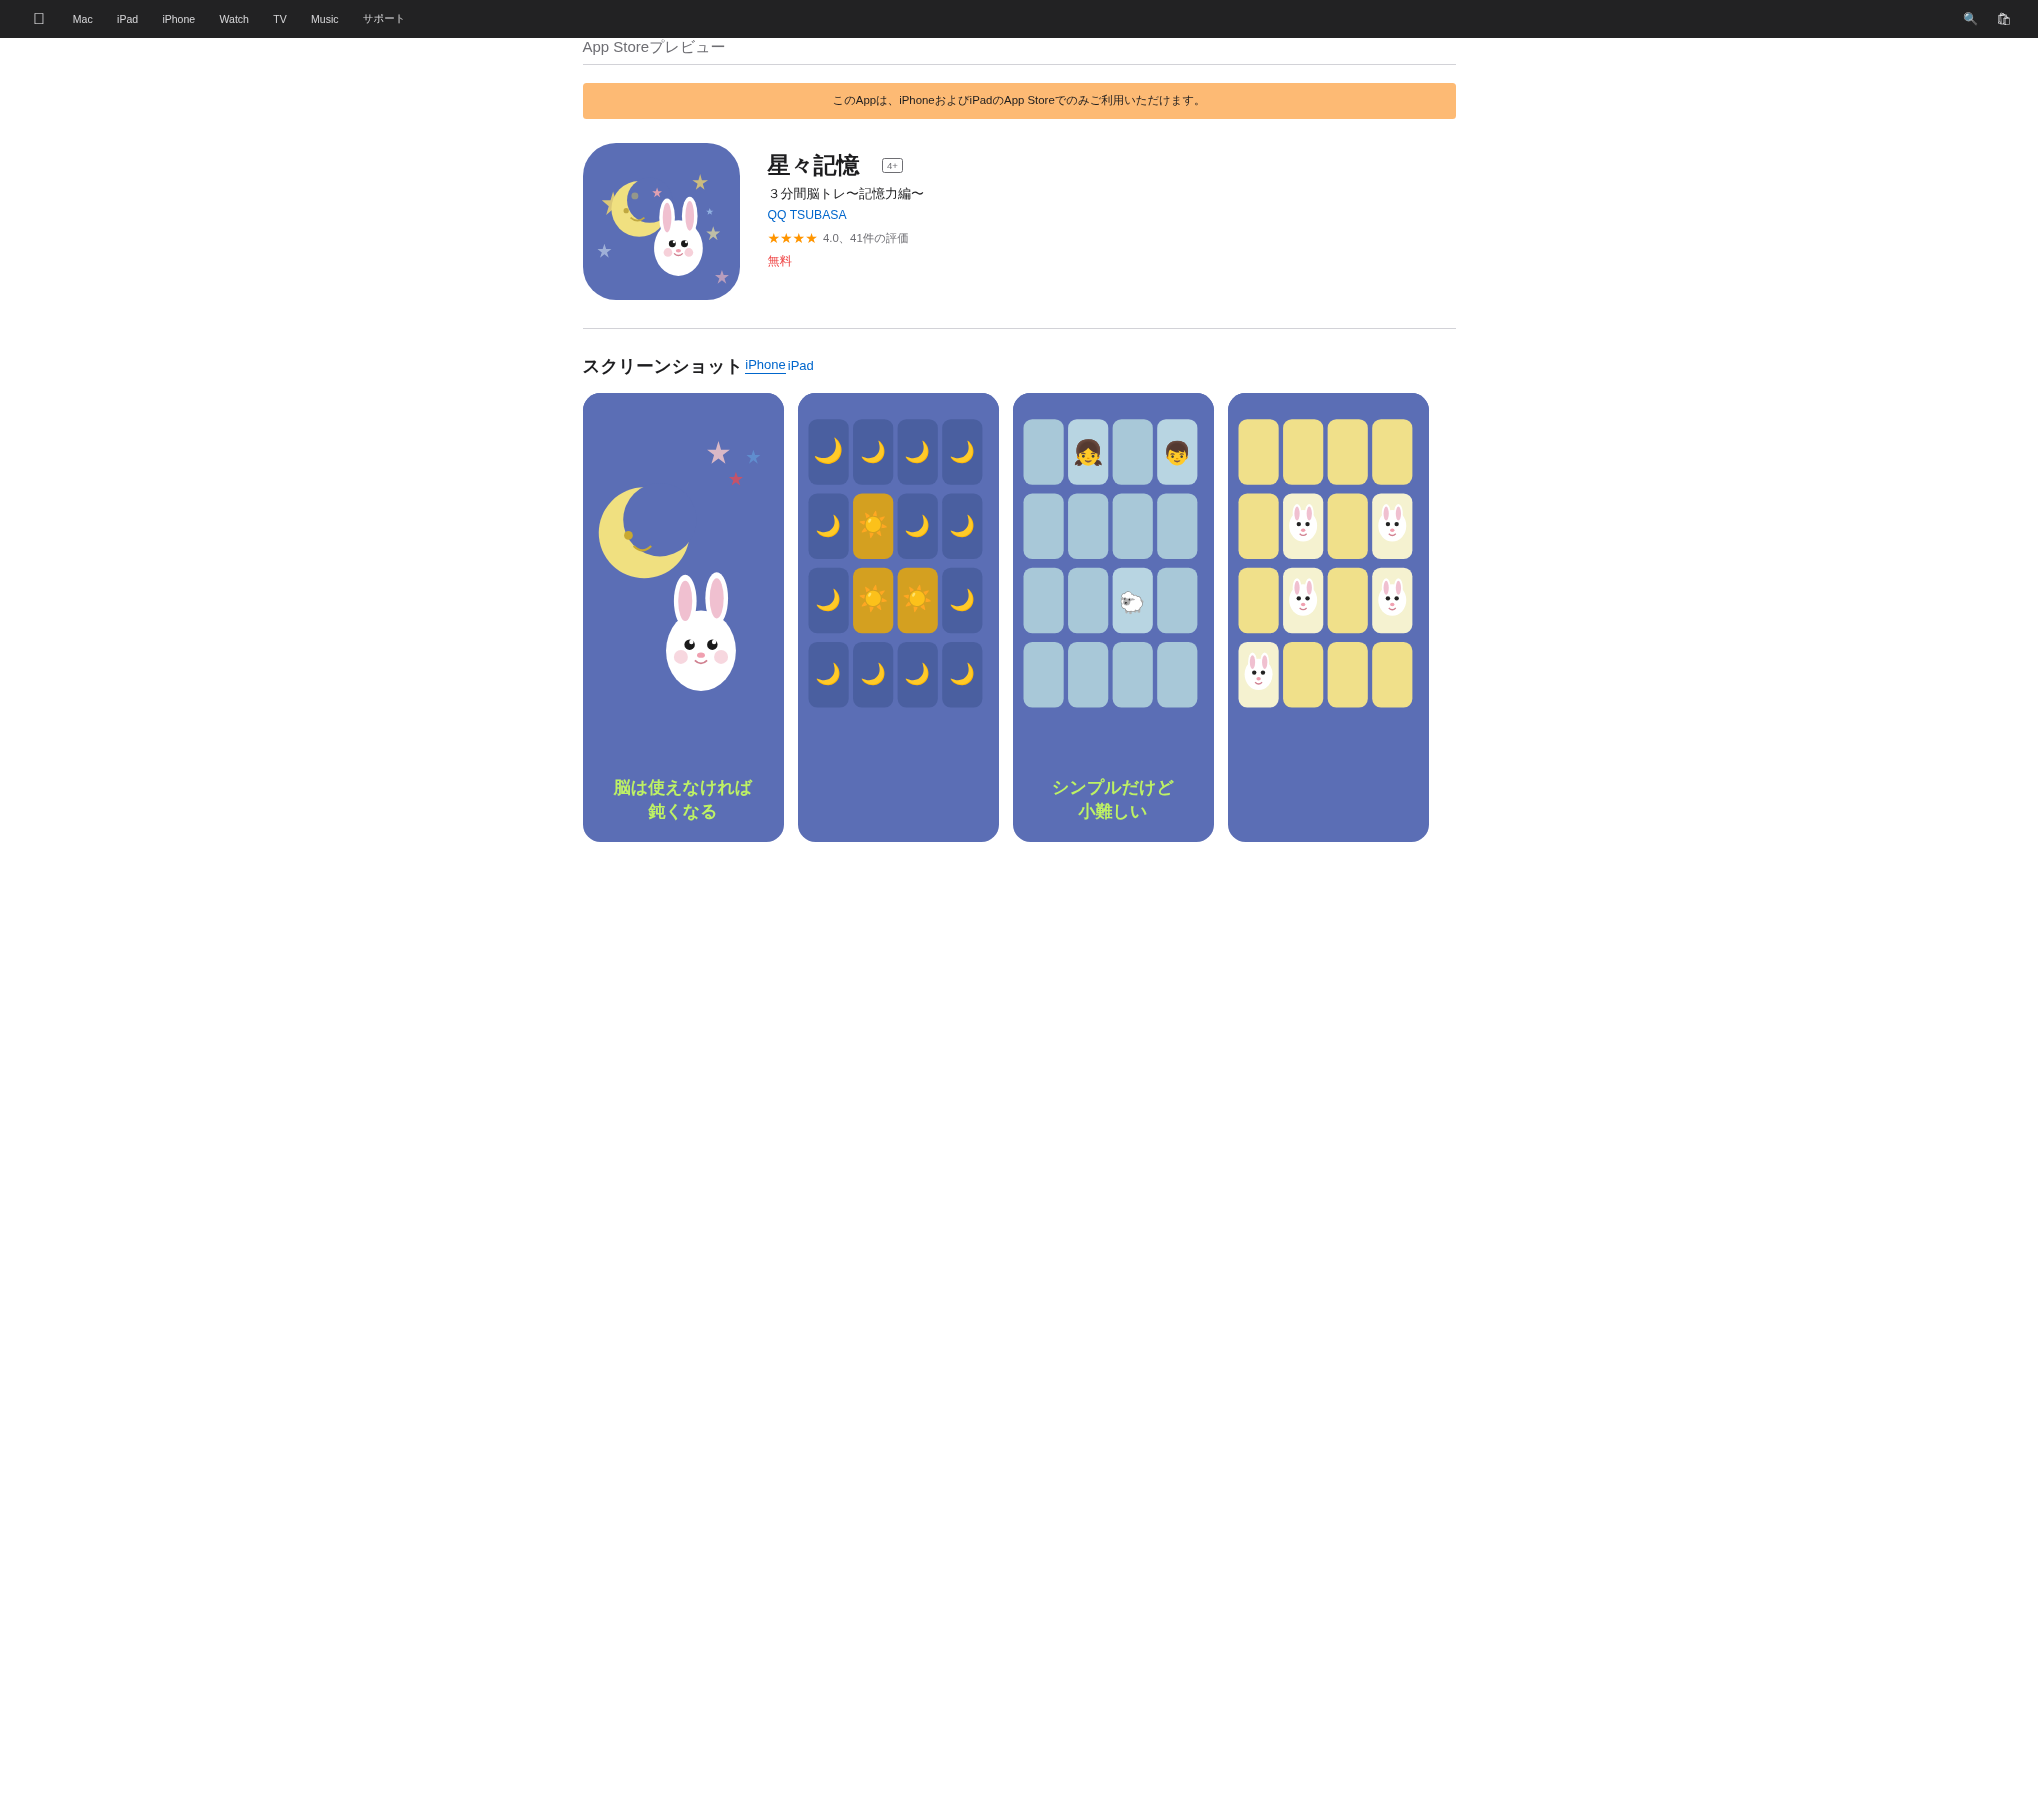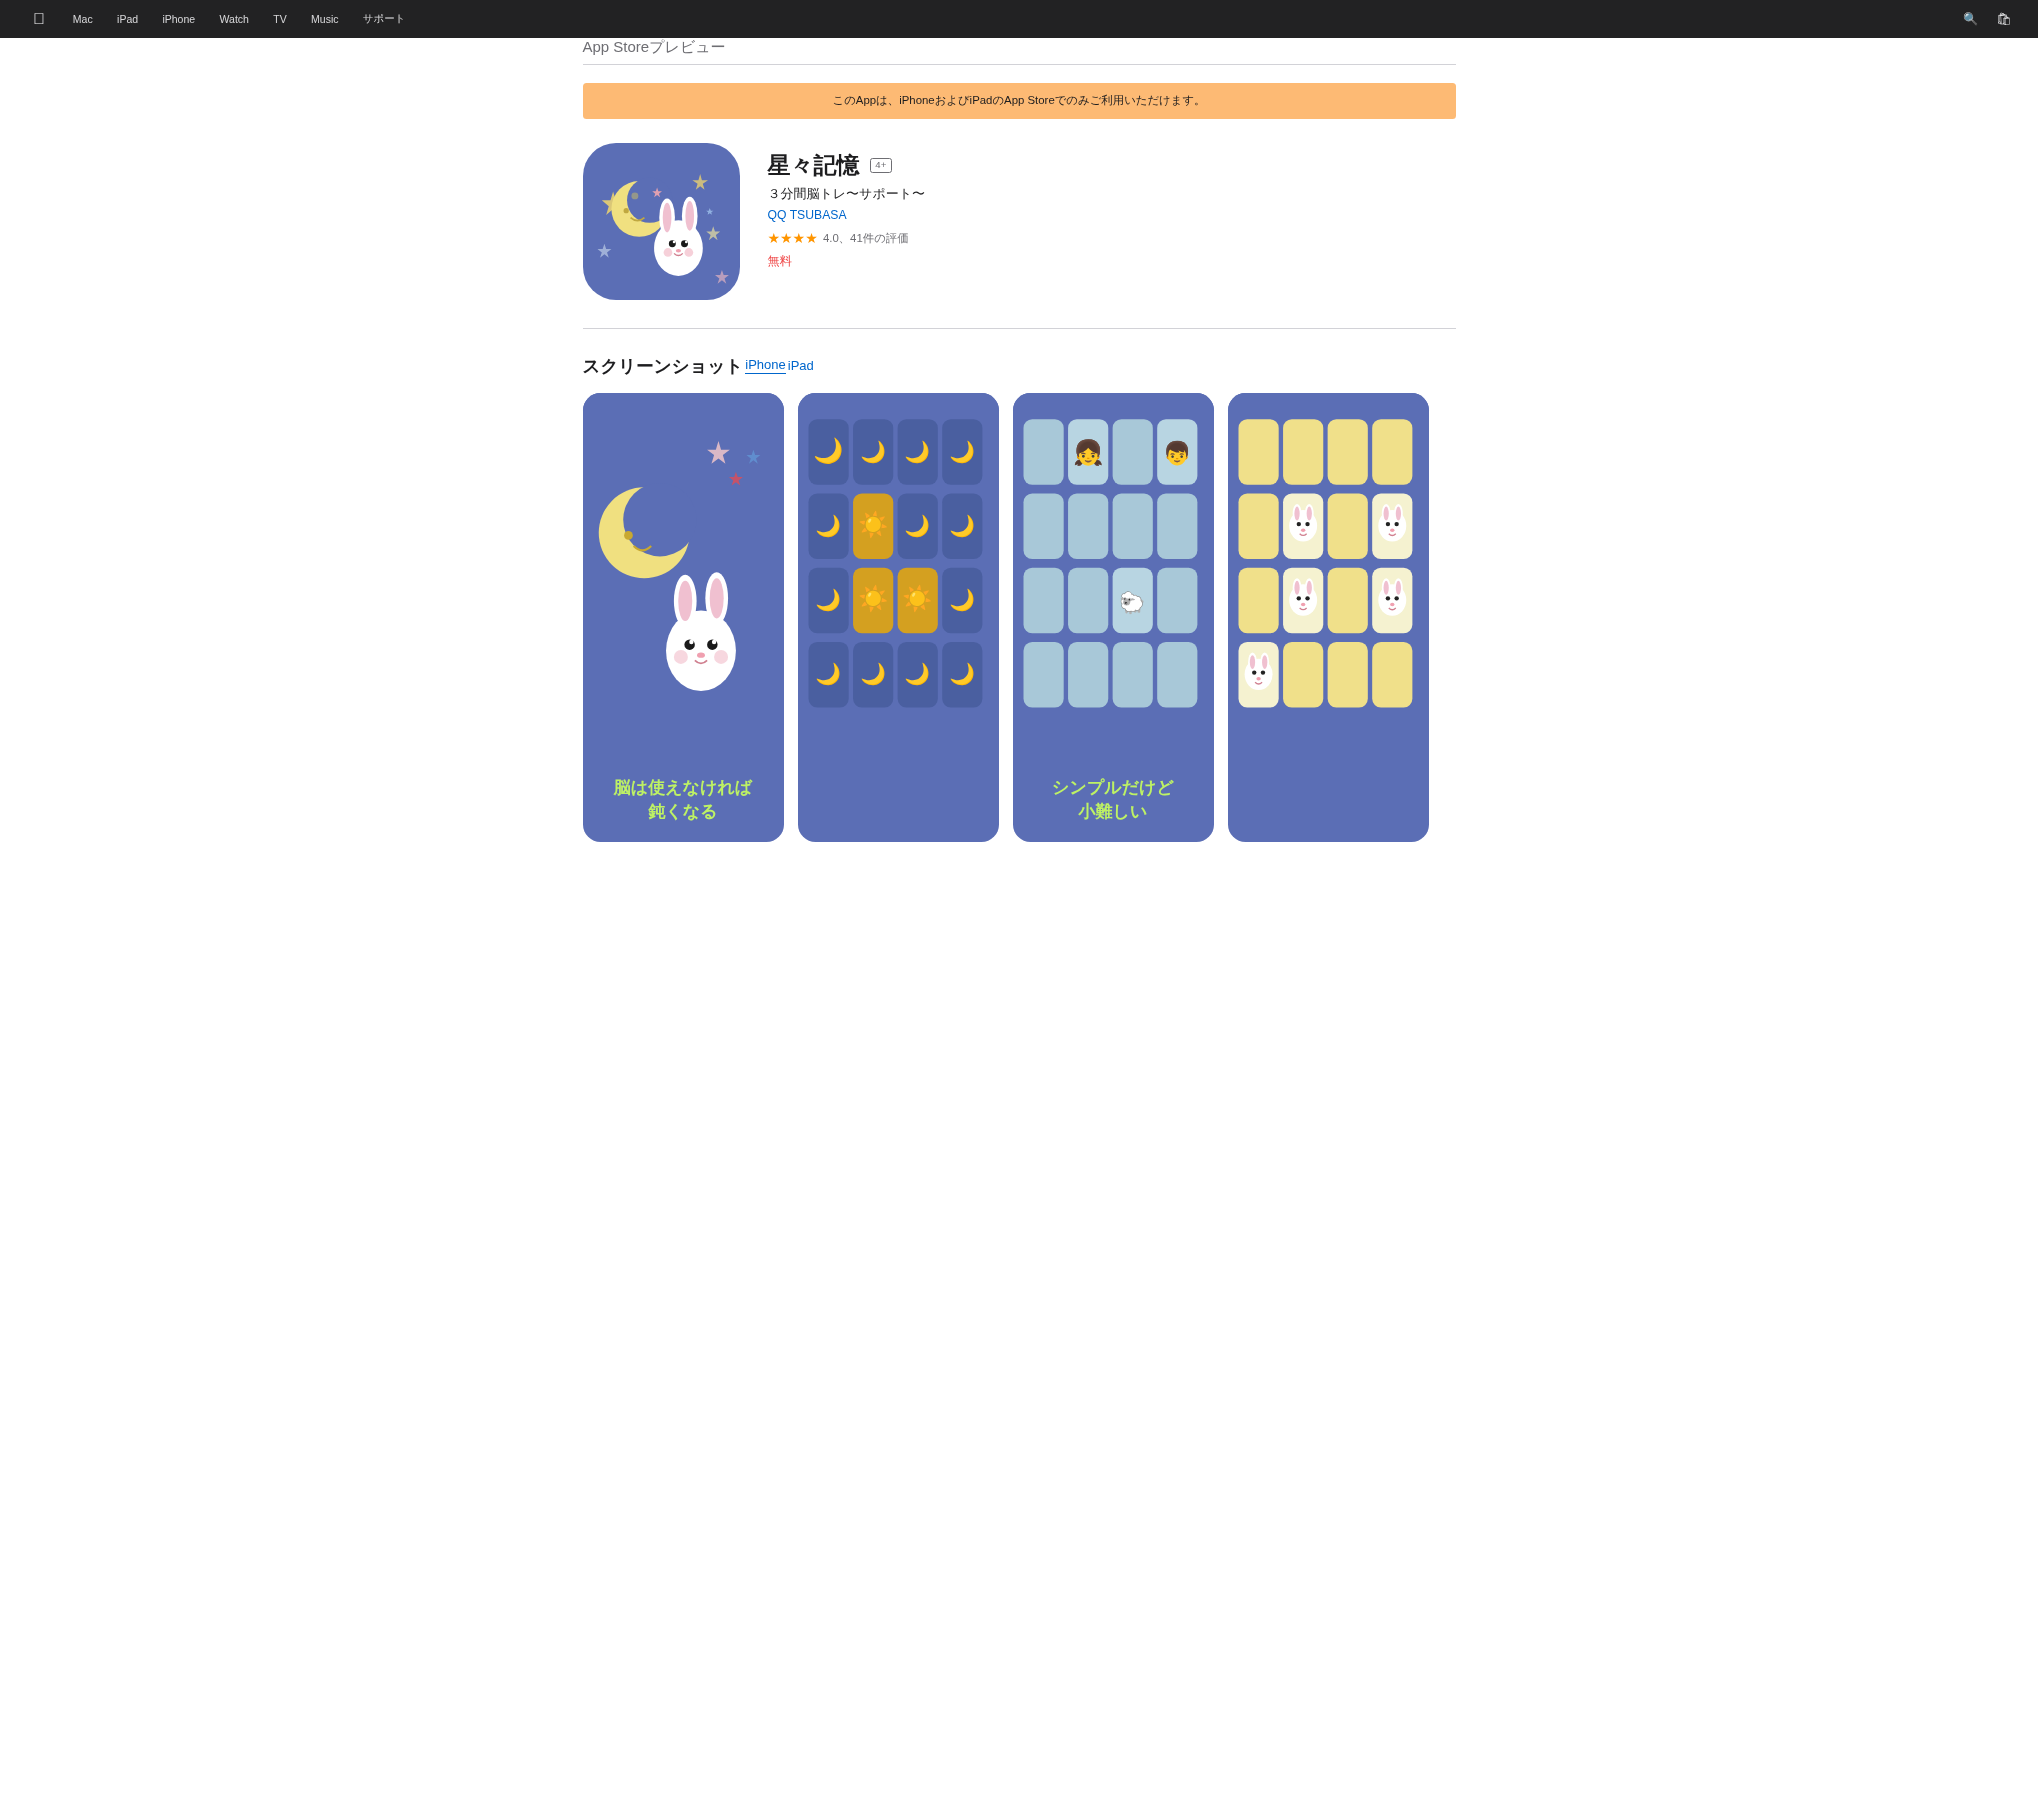--- a/index.html
+++ b/index.html
@@ -20,21 +20,21 @@
     .divider-top { border: none; border-top: 0.9px solid #d2d2d7; margin-bottom: 17.5px; }
 
     
     .notice-banner { background: #fdba74; border-radius: 3.5px; text-align: center; padding: 10.5px; font-size: 11.4px; color: #1d1d1f; margin-bottom: 24.5px; }
 
     
     .app-header { display: flex; gap: 28px; align-items: flex-start; padding-bottom: 28px; border-bottom: 0.9px solid #d2d2d7; }
     .app-icon { width: 157px; height: 157px; border-radius: 33px; background: #5b6eb5; flex-shrink: 0; overflow: hidden; display: flex; align-items: center; justify-content: center; }
     .app-icon svg { width: 148px; height: 148px; }
     .app-info { padding-top: 7px; }
-    .app-title-row { display: flex; align-items: center; gap: 10px; margin-bottom: 3.5px; font-family: Liberation Mono, monospace; }
+    .app-title-row { display: flex; align-items: center; gap: 22px; margin-bottom: 3.5px; }
     .app-title { font-size: 23px; font-weight: 700; color: #1d1d1f; }
     .age-badge { border: 0.9px solid #6e6e73; color: #6e6e73; font-size: 9.6px; padding: 0.9px 4.4px; border-radius: 2.6px; }
     .app-subtitle { font-size: 13px; color: #1d1d1f; margin-bottom: 5.2px; }
     .app-developer { font-size: 12.2px; color: #0066cc; margin-bottom: 8.7px; cursor: pointer; }
     .stars { color: #ff9500; font-size: 14px; }
     .rating-text { font-size: 11.4px; color: #6e6e73; margin-left: 5.2px; }
     .rating-row { display: flex; align-items: center; margin-bottom: 7px; }
     .app-price { font-size: 12.2px; color: #ef4444; }
 
     
@@ -116,21 +116,21 @@
         <polygon points="75,35 77,41 83,41 78,45 80,51 75,47 70,51 72,45 67,41 73,41" fill="#e0a0b0" transform="scale(0.7) translate(40,30)"></polygon>
         <polygon points="140,60 142,65 147,65 143,68 144,73 140,70 136,73 137,68 133,65 138,65" fill="#90b0e0" transform="scale(0.6) translate(95,55)"></polygon>
       </svg>
     </div>
 
     <div class="app-info">
       <div class="app-title-row">
         <span class="app-title">星々記憶</span>
         <span class="age-badge">4+</span>
       </div>
-      <div class="app-subtitle">３分間脳トレ〜サポート〜</div>
+      <div class="app-subtitle">３分間脳トレ〜記憶力編〜</div>
       <div class="app-developer">QQ TSUBASA</div>
       <div class="rating-row">
         <span class="stars">★★★★</span>
         <span class="rating-text">4.0、41件の評価</span>
       </div>
       <div class="app-price">無料</div>
     </div>
   </div>
 
   <div class="screenshots-section">

